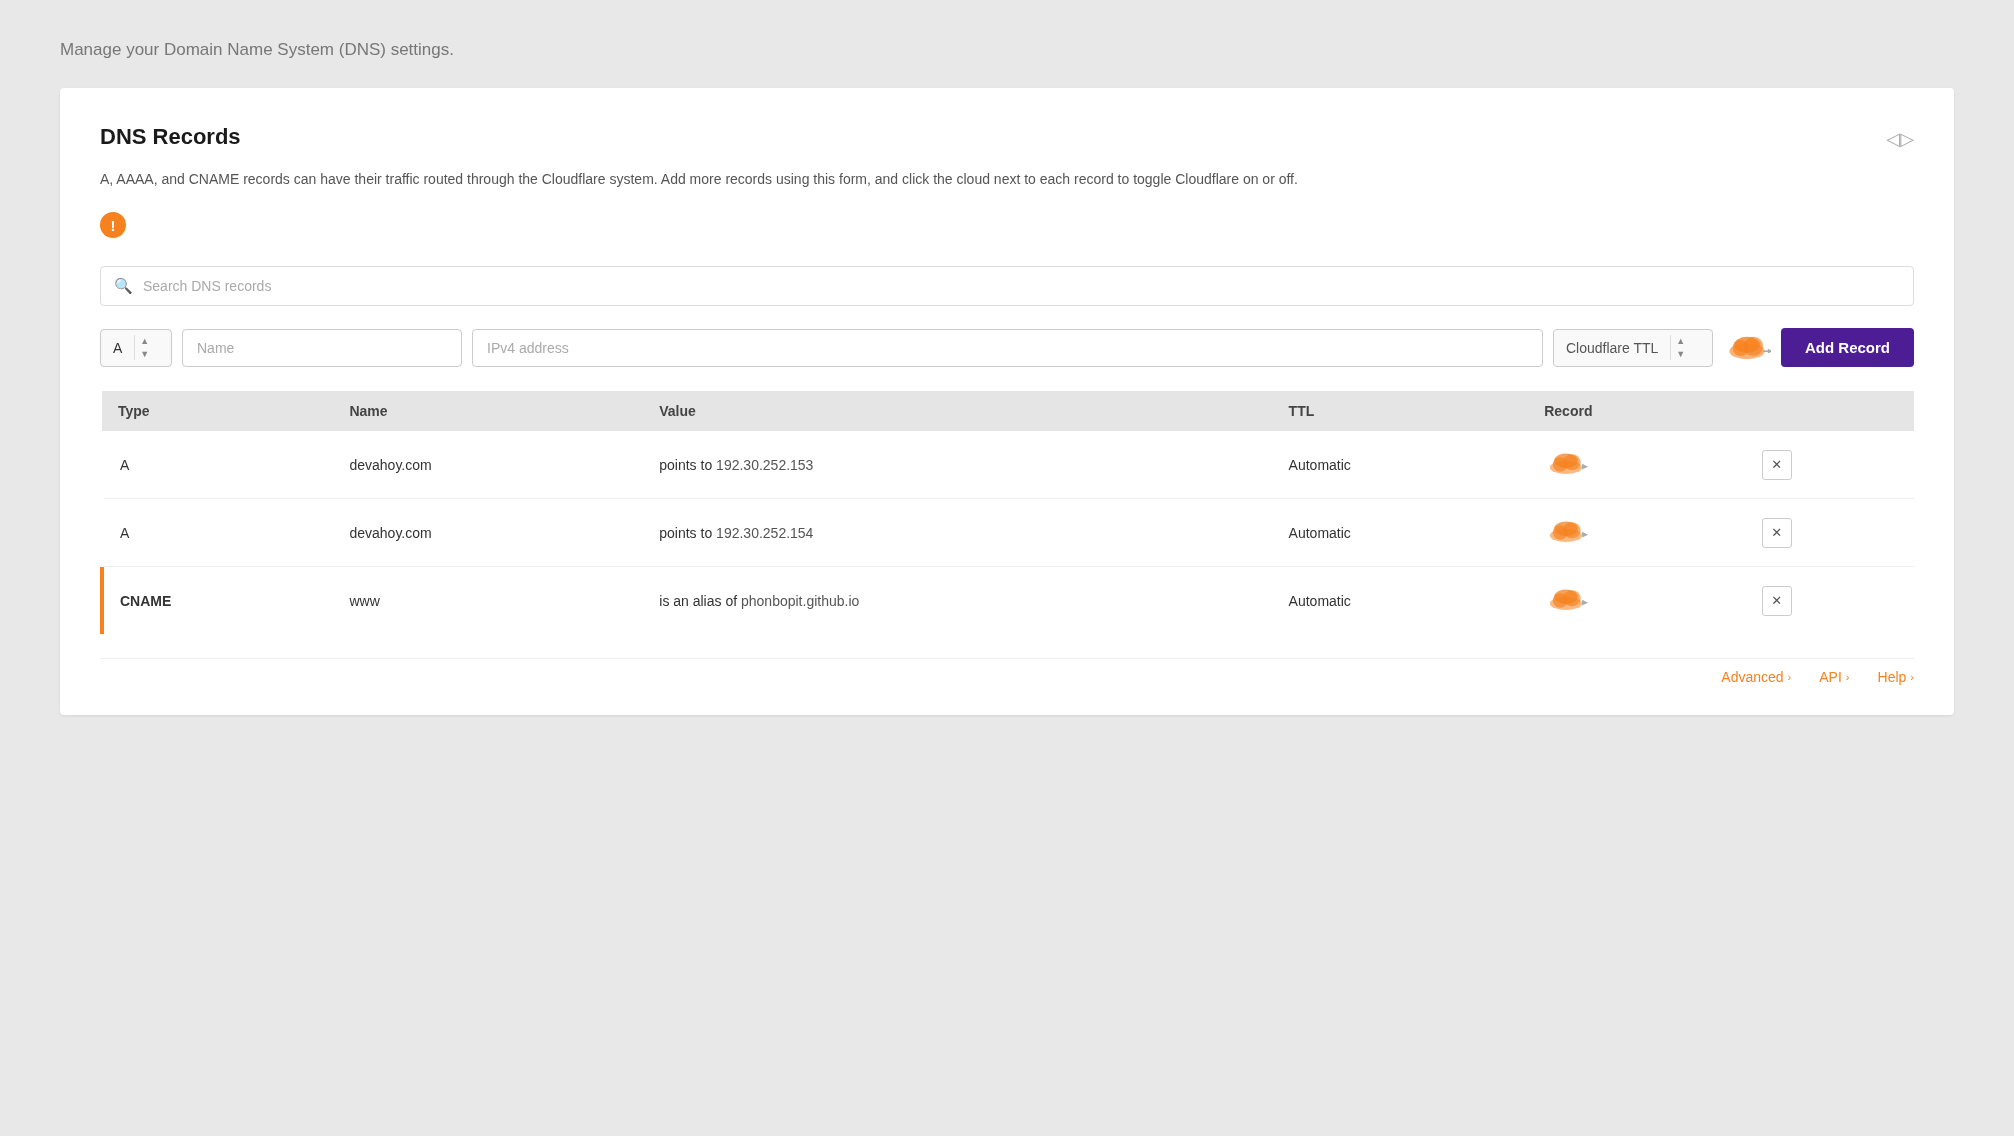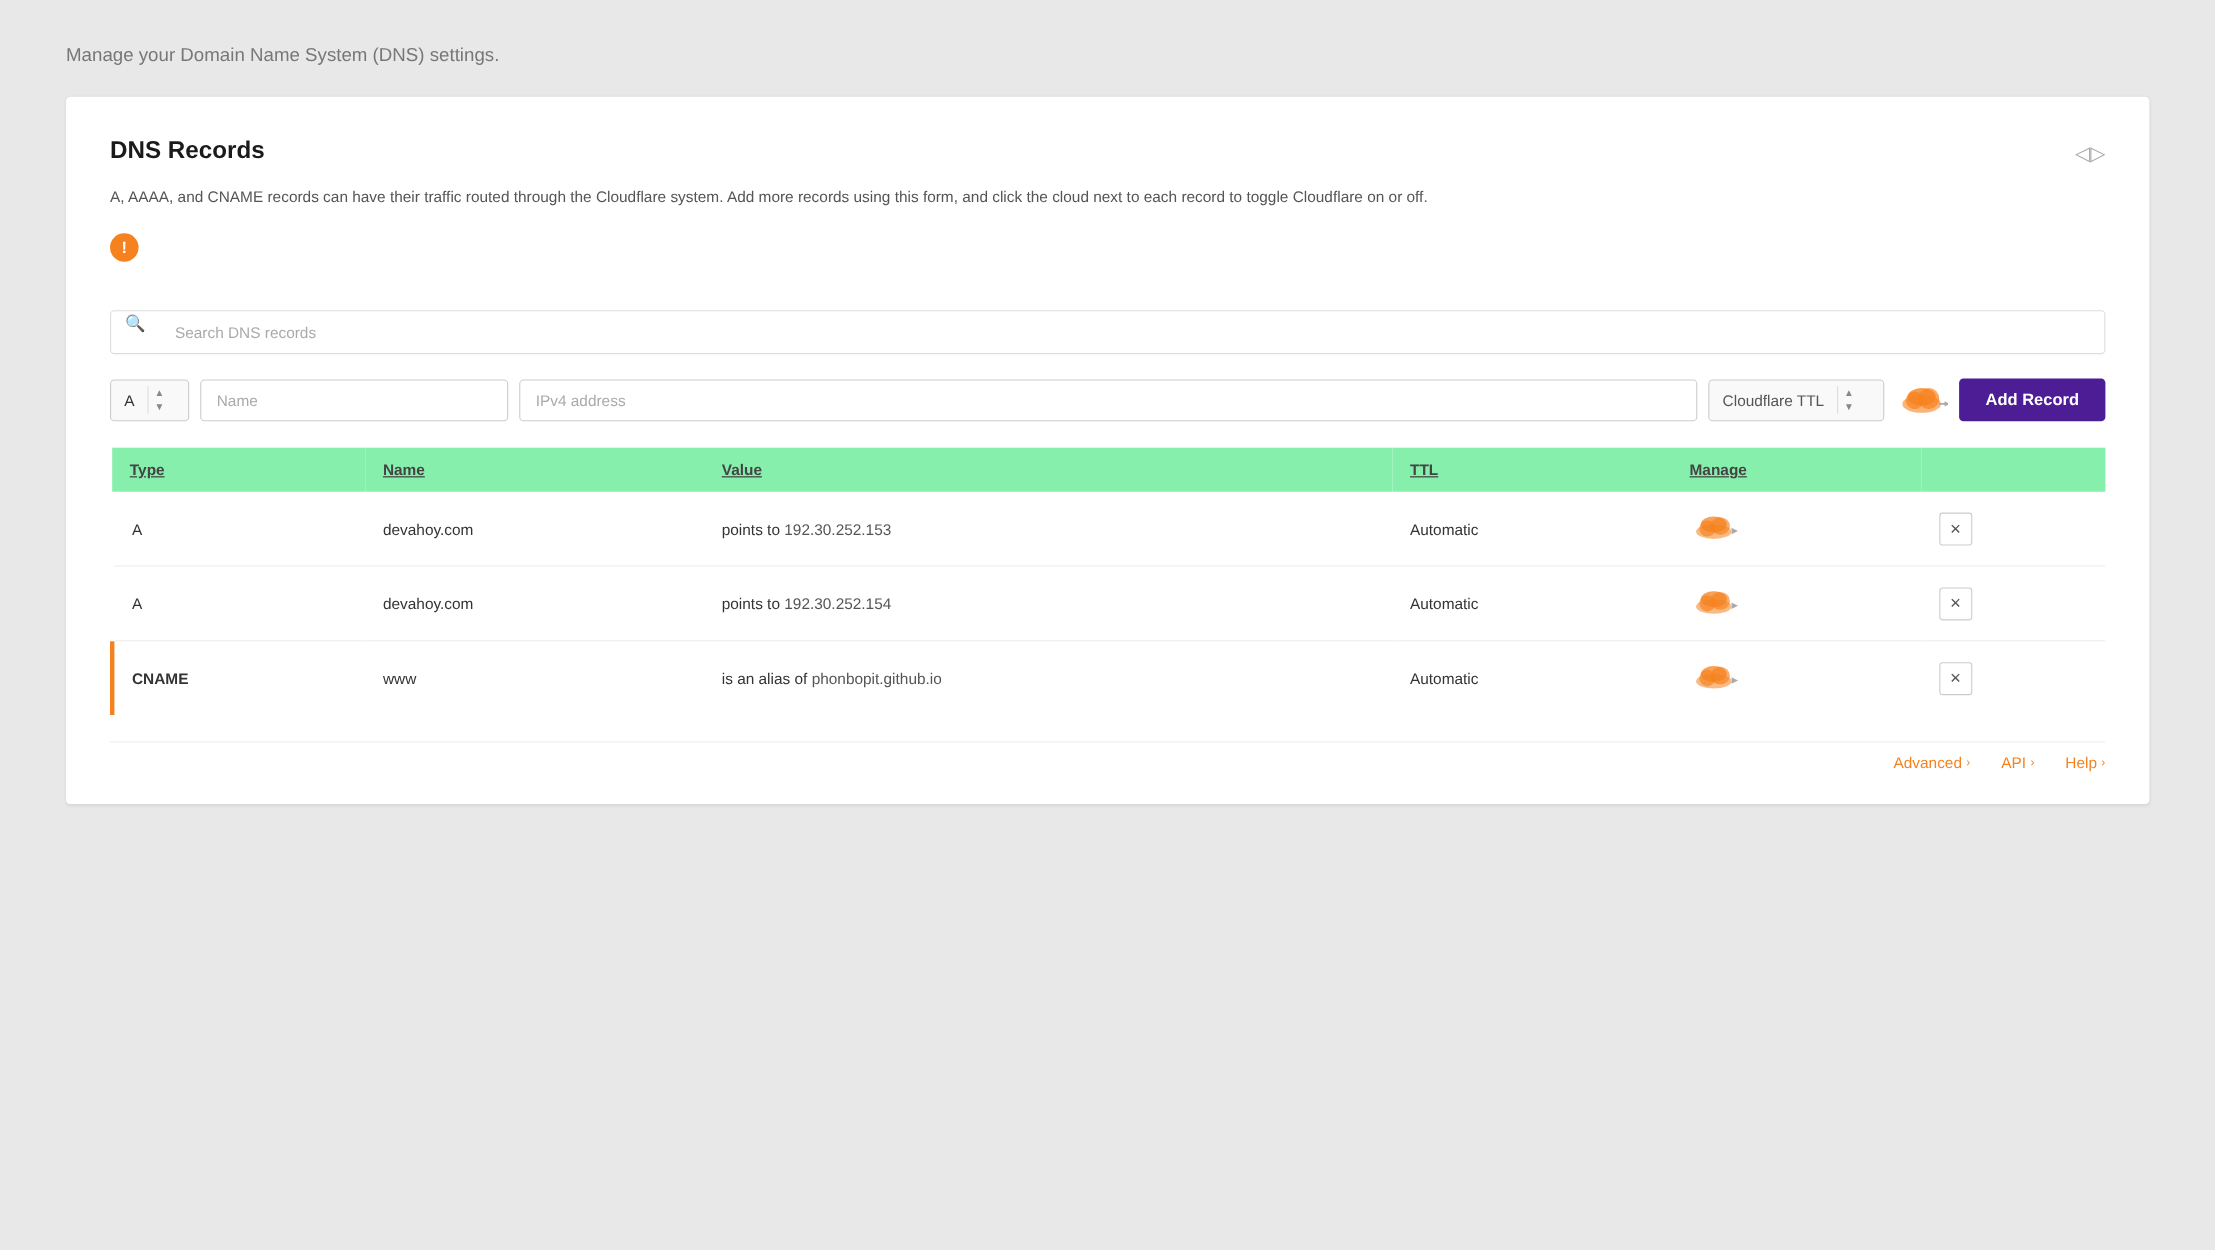--- a/index.html
+++ b/index.html
@@ -67,27 +67,26 @@
     .search-icon-pos {
       position: absolute;
       left: 14px;
       top: 50%;
       transform: translateY(-50%);
       color: #aaa;
       font-size: 15px;
     }
     .search-input {
       width: 100%;
-      padding: 11px 14px 11px 58px;
+      padding: 11px 14px 11px 42px;
       border: 1px solid #ddd;
       border-radius: 4px;
       font-size: 14px;
       color: #555;
       outline: none;
-      margin-top: 16px;
     }
     .search-input::placeholder { color: #aaa; }
 
     .add-record-row {
       display: flex;
       align-items: center;
       gap: 10px;
       margin-bottom: 24px;
     }
     .type-select-wrapper {
@@ -171,22 +170,21 @@
       cursor: pointer;
       white-space: nowrap;
     }
 
     .dns-table {
       width: 100%;
       border-collapse: collapse;
       margin-bottom: 24px;
     }
     .dns-table thead tr {
-      background: #86efac;
-      text-decoration: underline;
+      background: #e5e5e5;
     }
     .dns-table thead th {
       text-align: left;
       padding: 12px 16px;
       font-size: 14px;
       font-weight: 600;
       color: #444;
     }
     .dns-table tbody tr {
       border-bottom: 1px solid #eee;
@@ -297,21 +295,21 @@
     <button class="add-record-btn">Add Record</button>
   </div>
 
   <table class="dns-table">
     <thead>
       <tr>
         <th>Type</th>
         <th>Name</th>
         <th>Value</th>
         <th>TTL</th>
-        <th>Manage</th>
+        <th>Record</th>
         <th></th>
       </tr>
     </thead>
     <tbody id="dns-table-body">
     <tr class="row-left-border-none">
     <td class="type-cell-a">A</td>
     <td>devahoy.com</td>
     <td class="value-cell">points to <strong>192.30.252.153</strong></td>
     <td>Automatic</td>
     <td>

